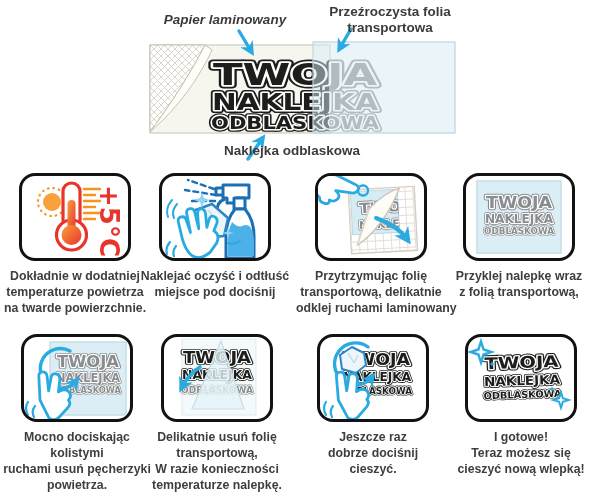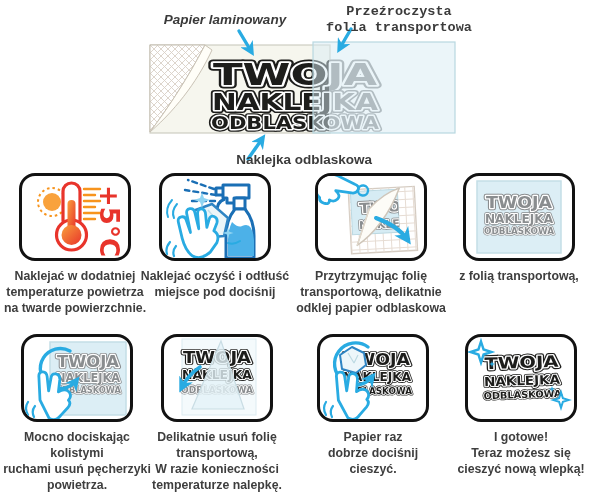--- a/index.html
+++ b/index.html
@@ -71,40 +71,40 @@
     </g>
 
     <rect x="313" y="42" width="142" height="91" fill="#d8ecf3" fill-opacity="0.5" stroke="#b8d7e0" stroke-width="1.2"></rect>
 
     <path class="barrow" d="M239,31 Q245,41 251,51"></path>
     <path class="barrow" d="M351,29 Q345,39 340,48"></path>
     <path class="barrow" d="M248,159 Q255,149 262,139"></path>
   </svg>
 
   <div class="toplabel" style="left:150px;top:12px;width:150px;font-style:italic;">Papier laminowany</div>
-  <div class="toplabel" style="left:325px;top:4px;width:148px;font-family:Liberation Mono, monospace;">Przeźroczysta folia transportowa</div>
-  <div class="toplabel" style="left:212px;top:152px;width:160px;text-align:right;">Naklejka odblaskowa</div>
+  <div class="toplabel" style="left:316px;top:4px;width:148px;">Przeźroczysta folia transportowa</div>
+  <div class="toplabel" style="left:212px;top:143px;width:160px;">Naklejka odblaskowa</div>
 
   <div class="step" style="left:0px;top:173px;">
     <div class="step-box">
       <svg width="106" height="82">
         <circle cx="30" cy="26" r="14" fill="none" stroke="#f7941d" stroke-width="2" stroke-dasharray="2.5,3"></circle>
         <circle cx="30" cy="26" r="9" fill="#f9a23c"></circle>
         <path d="M62,13 h16 M62,19 h11 M62,25 h16 M62,31 h11 M62,37 h16 M62,43 h11" stroke="#f7941d" stroke-width="2.4" stroke-linecap="round"></path>
         <rect x="41" y="7" width="17" height="46" rx="8.5" fill="#fff" stroke="#e8342b" stroke-width="3.2"></rect>
         <circle cx="49.5" cy="59" r="15" fill="#fff" stroke="#e8342b" stroke-width="3.2"></circle>
         <rect x="45.5" y="24" width="8" height="30" rx="4" fill="url(#gtherm)"></rect>
         <circle cx="49.5" cy="59" r="10" fill="url(#gtherm)"></circle>
         <g transform="translate(78,9) rotate(90)">
           <text font-family="DejaVu Sans,sans-serif" font-weight="800" font-size="26" fill="#e8342b">+5°C</text>
         </g>
       </svg>
     </div>
     <div class="step-caption">
-      <div>Naklejać w dodatniej</div>
+      <div>Dokładnie w dodatniej</div>
       <div>temperaturze powietrza</div>
       <div>na twarde powierzchnie.</div>
     </div>
   </div>
 
   <div class="step" style="left:140px;top:173px;">
     <div class="step-box">
       <svg width="106" height="82">
         <path d="M52,13 L26,4 M54,19 L23,14 M53,25 L26,25" stroke="#1a6fb5" stroke-width="2.4" stroke-dasharray="5,4" stroke-linecap="round"></path>
         <g stroke="#1a6fb5" stroke-width="3" fill="#fff" stroke-linejoin="round">
@@ -151,37 +151,38 @@
         <path class="carrow" d="M58,42 Q80,50 89,63" stroke-width="4"></path>
         <g transform="translate(20,13) rotate(8)">
           <path class="hand" d="M-22,-10 Q-12,-16 -2,-13 L16,-7 Q21,-6 20,-2 Q19,2 14,2 L-2,2 Q4,6 1,10 Q-2,14 -7,12 Q-6,17 -12,16 Q-17,15 -17,11 Q-22,8 -22,2 Z"></path>
           <circle cx="25" cy="-2" r="5" fill="none" stroke="#29abe2" stroke-width="2.4"></circle>
         </g>
       </svg>
     </div>
     <div class="step-caption">
       <div>Przytrzymując folię</div>
       <div>transportową, delikatnie</div>
-      <div>odklej papier odblaskowa</div>
+      <div>odklej ruchami laminowany</div>
     </div>
   </div>
 
   <div class="step" style="left:444px;top:173px;">
     <div class="step-box">
       <svg width="106" height="82">
         <rect x="11" y="5" width="84" height="72" fill="#dceef5" stroke="#c4dee6" stroke-width="1.5"></rect>
         <text class="stk stk-u" x="53" y="32" font-size="16" stroke="#8a8d8f" stroke-width="4.4" textLength="66" lengthAdjust="spacingAndGlyphs">TWOJA</text>
         <text class="stk stk-o" x="53" y="32" font-size="16" fill="#8a8d8f" stroke-width="2.4" textLength="66" lengthAdjust="spacingAndGlyphs">TWOJA</text>
         <text class="stk stk-u" x="53" y="47" font-size="12" stroke="#8a8d8f" stroke-width="3.6" textLength="68" lengthAdjust="spacingAndGlyphs">NAKLEJKA</text>
         <text class="stk stk-o" x="53" y="47" font-size="12" fill="#8a8d8f" stroke-width="2" textLength="68" lengthAdjust="spacingAndGlyphs">NAKLEJKA</text>
         <text class="stk stk-u" x="53" y="58" font-size="9" stroke="#8a8d8f" stroke-width="3" textLength="70" lengthAdjust="spacingAndGlyphs">ODBLASKOWA</text>
         <text class="stk stk-o" x="53" y="58" font-size="9" fill="#8a8d8f" stroke-width="1.7" textLength="70" lengthAdjust="spacingAndGlyphs">ODBLASKOWA</text>
       </svg>
     </div>
     <div class="step-caption">
+      <div>Przyklej nalepkę wraz</div>
       <div>z folią transportową,</div>
     </div>
   </div>
 
   <div class="step" style="left:2px;top:334px;">
     <div class="step-box">
       <svg width="106" height="82">
         <rect x="26" y="5" width="76" height="73" fill="#dceef5" stroke="#c4dee6" stroke-width="1.5"></rect>
         <text class="stk stk-u" x="64" y="30" font-size="15" stroke="#8a8d8f" stroke-width="4.2" textLength="62" lengthAdjust="spacingAndGlyphs">TWOJA</text>
         <text class="stk stk-o" x="64" y="30" font-size="15" fill="#8a8d8f" stroke-width="2.3" textLength="62" lengthAdjust="spacingAndGlyphs">TWOJA</text>
@@ -238,21 +239,21 @@
         <path d="M20,18 L32,10 L44,16 L46,28 L36,36 L22,32 Z" fill="#edf6fa" stroke="#2f85c4" stroke-width="2" stroke-linejoin="round"></path>
         <path d="M28,16 L34,26 M38,18 L34,26" stroke="#bcd9e2" stroke-width="1.2"></path>
         <path class="carrow" d="M48,10 A21,21 0 1 0 52,40" stroke-width="3.4"></path>
         <g transform="translate(26,52) rotate(-20)">
           <path class="hand" d="M-8,28 L-11,8 L-5,-14 Q-4,-19 0,-18 Q4,-17 3,-12 L0,2 L6,-9 Q8,-14 12,-12 Q16,-10 14,-5 L9,6 Q16,4 19,9 Q21,14 16,17 Q18,21 13,24 L4,29 Q-3,34 -8,28 Z"></path>
         </g>
         <path class="wrist" d="M12,80 q-3,-6 1,-11 M6,78 q-4,-7 0,-13"></path>
       </svg>
     </div>
     <div class="step-caption">
-      <div>Papier raz</div>
+      <div>Jeszcze raz</div>
       <div>dobrze dociśnij</div>
       <div>cieszyć.</div>
     </div>
   </div>
 
   <div class="step" style="left:446px;top:334px;">
     <div class="step-box">
       <svg width="106" height="82">
         <g transform="rotate(-2 54 41)">
           <text class="stk stk-u" x="54" y="31" font-size="16" stroke="#1d1d1b" stroke-width="4.6" textLength="74" lengthAdjust="spacingAndGlyphs">TWOJA</text>

